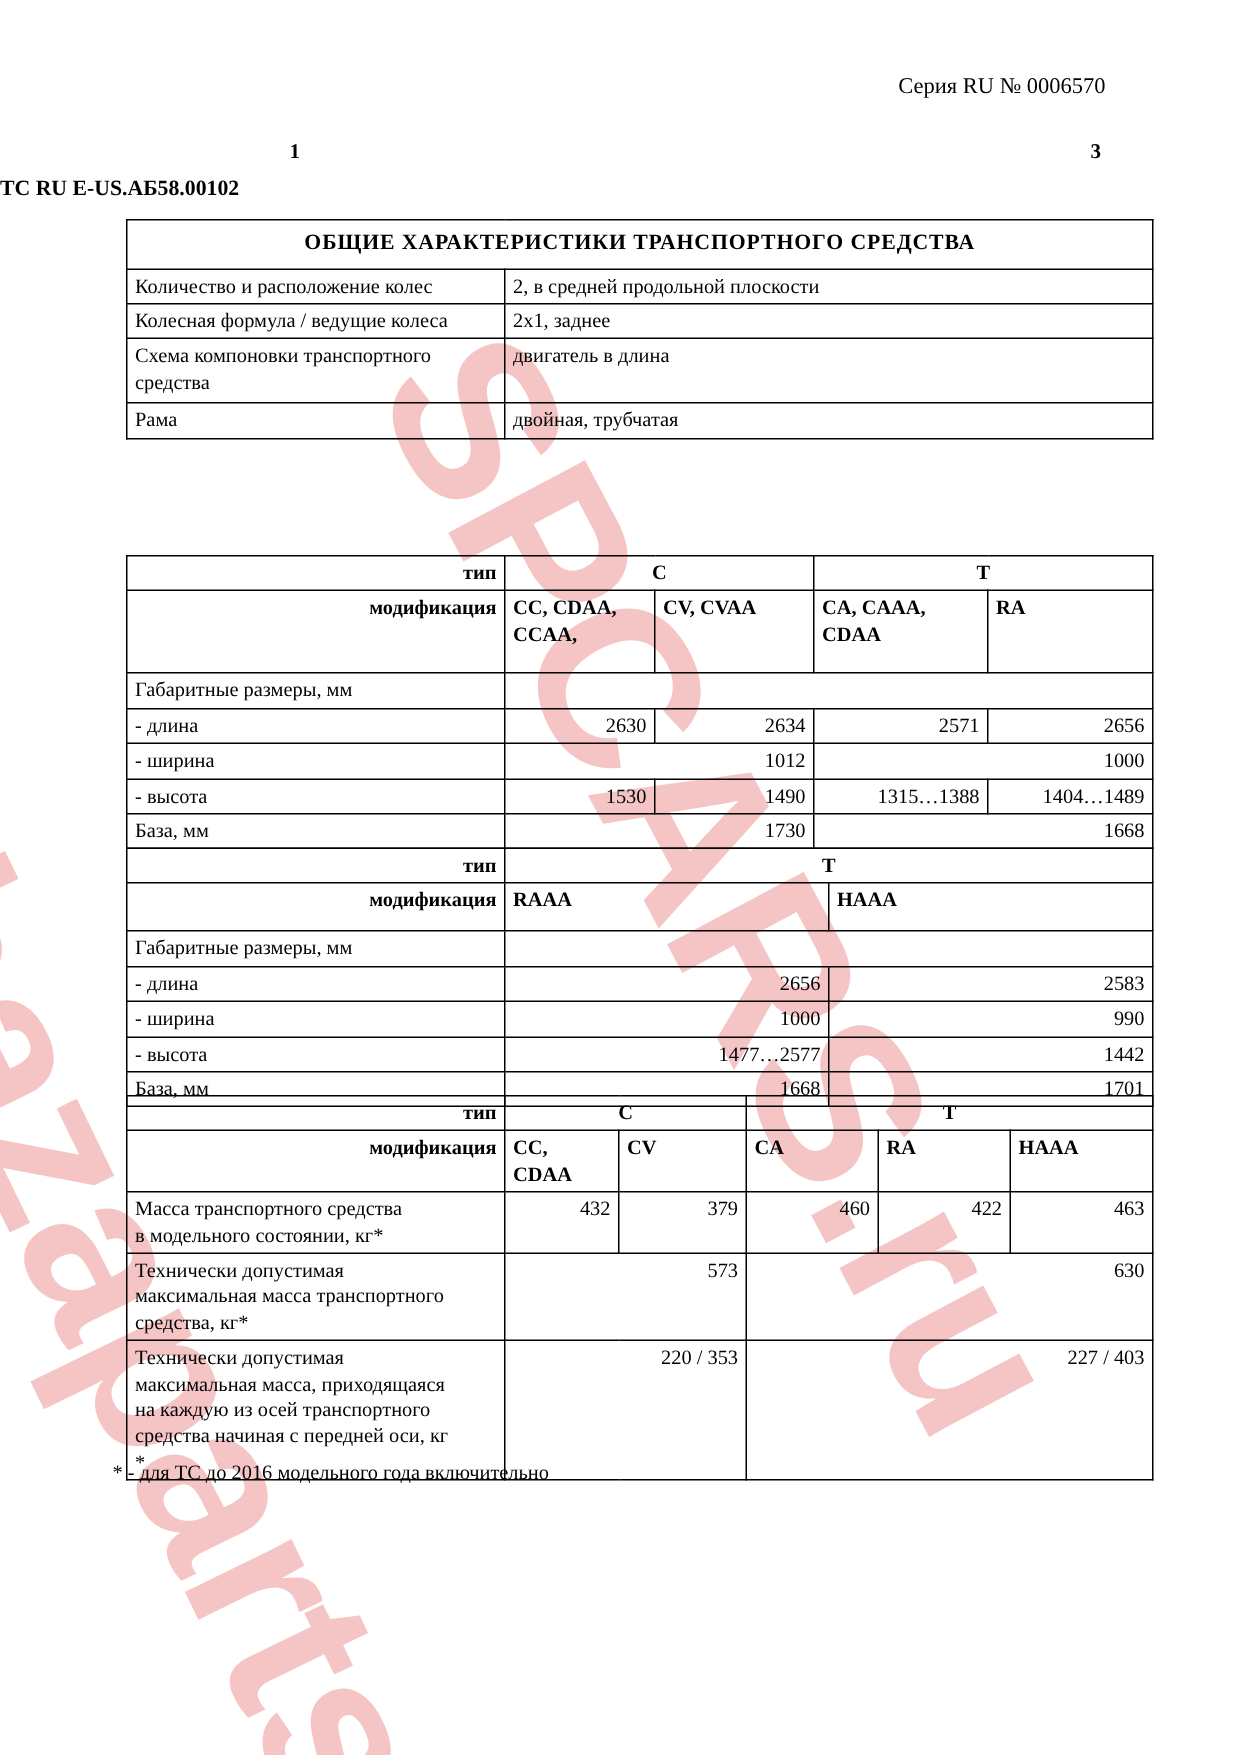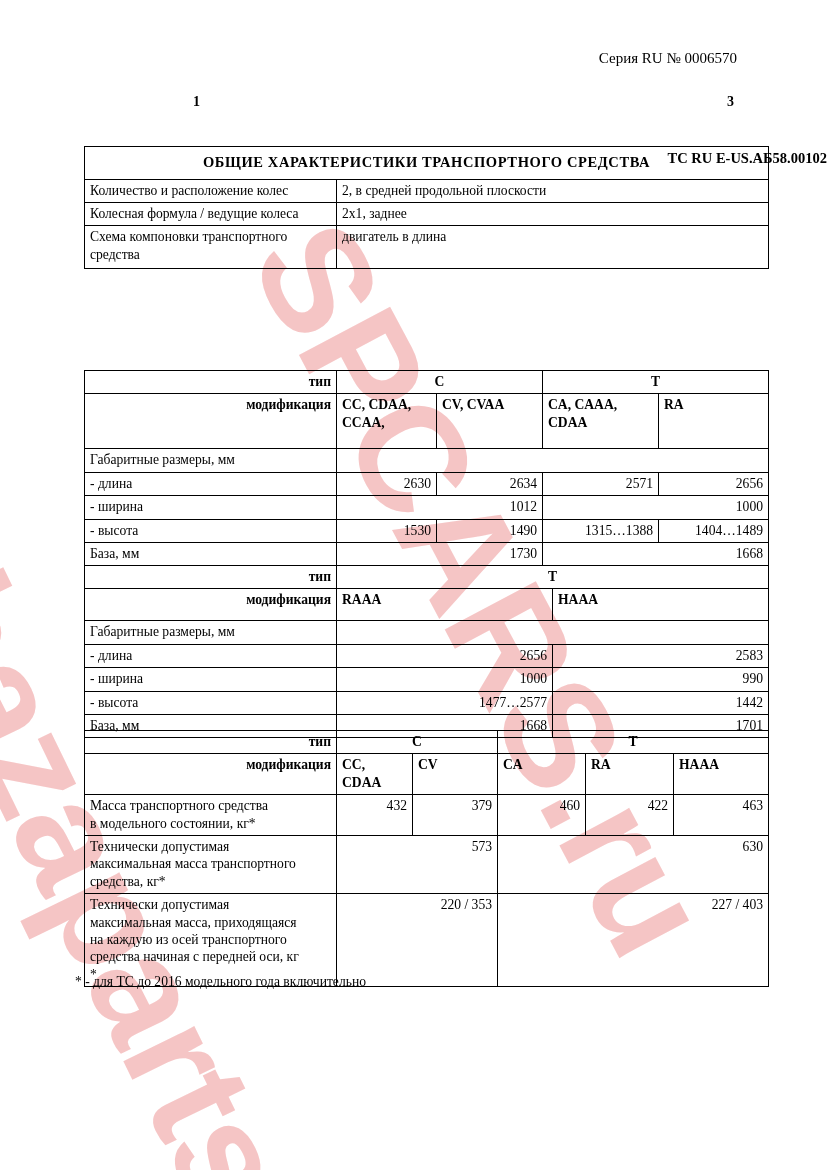--- a/index.html
+++ b/index.html
@@ -73,24 +73,23 @@
     left: 727px;
     top: 94px;
     font-size: 14px;
     font-weight: bold;
   }
   .cert-no {
     position: absolute;
     left: 0;
     right: 0;
     top: 118px;
-    text-align: right;
+    text-align: left;
     font-size: 14.5px;
     font-weight: bold;
-    margin-top: 32px;
   }
 
   
   table.doc {
     position: absolute;
     border-collapse: collapse;
     table-layout: fixed;
     left: 84px;
     width: 685px;
   }
@@ -169,20 +168,24 @@
         <td class="lbl">Количество и расположение колес</td>
         <td>2, в средней продольной плоскости</td>
       </tr>
       <tr>
         <td class="lbl">Колесная формула / ведущие колеса</td>
         <td>2х1, заднее</td>
       </tr>
       <tr>
         <td class="lbl" style="height:37px">Схема компоновки транспортного средства</td>
         <td>двигатель в длина</td>
+      </tr>
+      <tr>
+        <td class="lbl">Рама</td>
+        <td>двойная, трубчатая</td>
       </tr>
     </tbody>
   </table>
 
   <table class="doc" id="t2">
     <colgroup>
       <col style="width:252px">
         <col style="width:100px">
         <col style="width:106px">
       <col style="width:116px">

